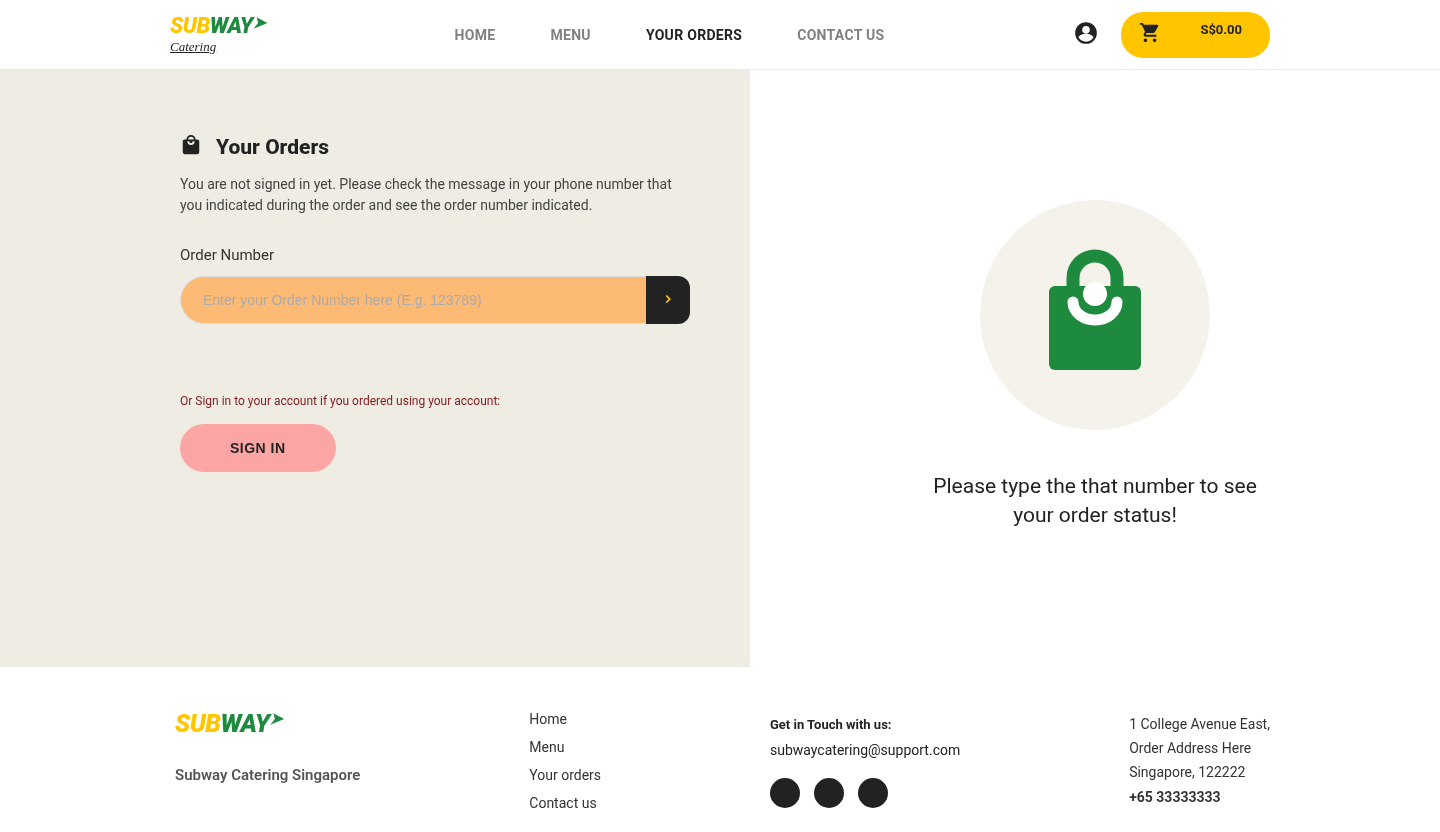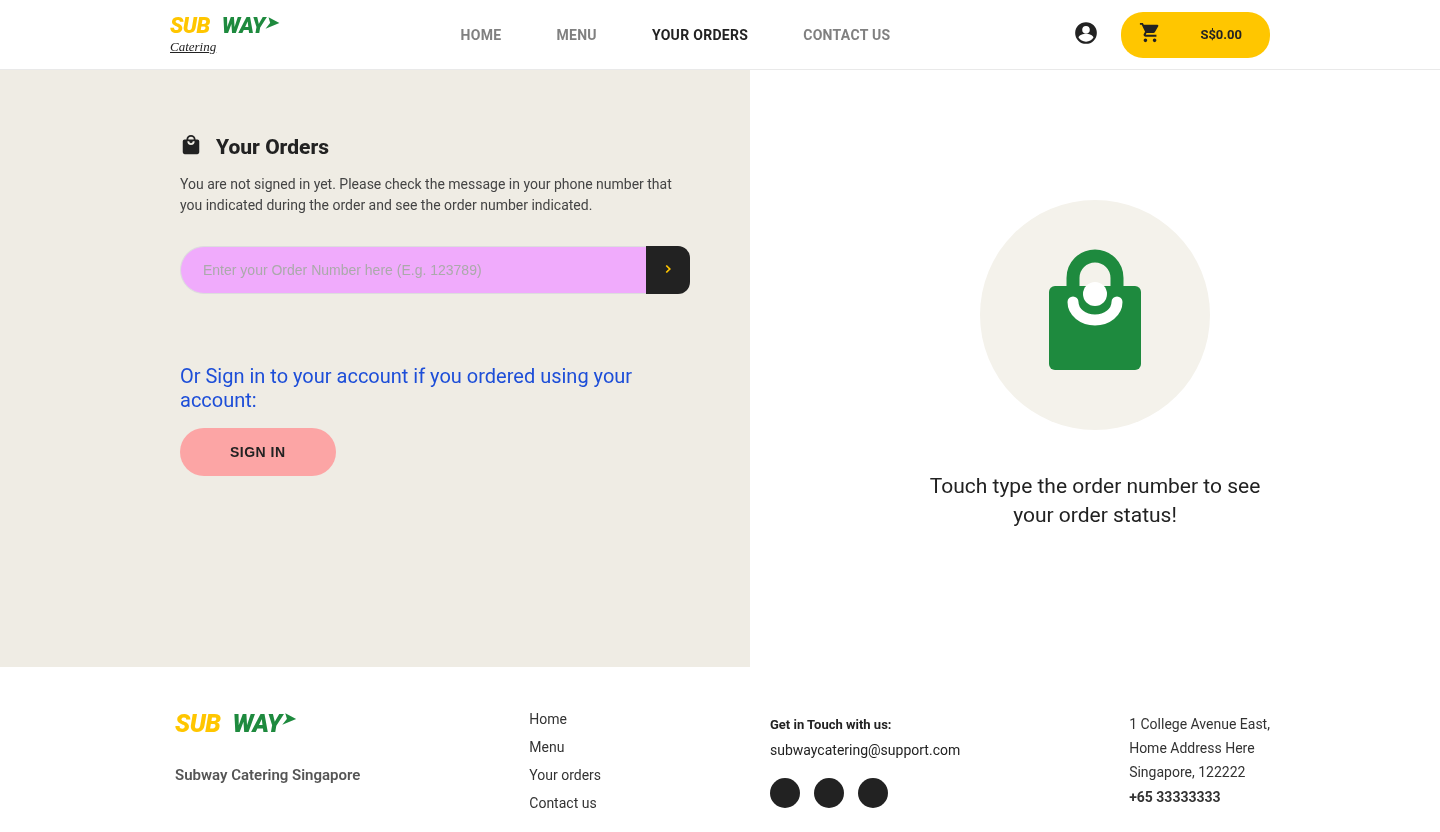--- a/index.html
+++ b/index.html
@@ -4,46 +4,46 @@
 <style>
   * { box-sizing: border-box; margin: 0; padding: 0; }
   body { font-family: -apple-system, BlinkMacSystemFont, "Segoe UI", Roboto, "Helvetica Neue", Arial, sans-serif; color: #222; width: 1440px; background: #fff; }
   a { text-decoration: none; color: inherit; }
 
   
   .header { height: 70px; border-bottom: 1px solid #e9e9e9; display: flex; align-items: center; padding: 0 170px 0 170px; justify-content: space-between; background: #fff; }
   .logo-wrap { display: flex; flex-direction: column; }
   .logo-line1 { font-weight: 900; font-style: italic; font-size: 22px; letter-spacing: -0.5px; line-height: 1; }
   .logo-y { color: #ffc600; }
-  .logo-g { color: #1e8a3e; padding-left: 12px; }
+  .logo-g { color: #1e8a3e; }
   .logo-arrow { color: #1e8a3e; font-size: 16px; vertical-align: top; }
   .logo-line2 { font-style: italic; font-size: 13px; margin-top: 2px; color: #222; font-family: Georgia, serif; text-decoration: underline; }
   .nav { display: flex; gap: 55px; }
   .nav-item { font-size: 14px; font-weight: 700; color: #808080; letter-spacing: 0.3px; cursor: pointer; }
   .nav-item.active { color: #222; }
   .header-right { display: flex; align-items: center; gap: 22px; }
   .account-icon svg { width: 26px; height: 26px; fill: #222; }
-  .cart-pill { display: flex; align-items: center; gap: 39px; background: #ffc600; border-radius: 22px; padding: 10px 28px 10px 18px; cursor: pointer; }
+  .cart-pill { display: flex; align-items: flex-start; gap: 39px; background: #ffc600; border-radius: 22px; padding: 10px 28px 10px 18px; cursor: pointer; }
   .cart-pill svg { width: 22px; height: 22px; fill: #222; }
   .cart-amount { font-size: 13px; font-weight: 700; color: #222; }
 
   
   .main { display: flex; min-height: 597px; }
   .left-panel { width: 750px; background: #efece4; padding: 64px 60px 50px 180px; }
   .yo-title-row { display: flex; align-items: center; gap: 14px; margin-bottom: 14px; }
   .yo-title-row svg { width: 22px; height: 22px; fill: #222; }
   .yo-title { font-size: 21px; font-weight: 800; }
   .yo-desc { font-size: 14px; color: #444; line-height: 1.5; margin-bottom: 30px; }
   .on-label { font-size: 15px; color: #333; margin-bottom: 12px; }
   .input-group { display: flex; margin-bottom: 70px; }
-  .order-input { flex: 1; height: 48px; border: 1px solid #ddd; border-right: none; border-radius: 24px 0 0 24px; padding: 0 22px; font-size: 14px; outline: none; background: #f0abfc; }
+  .order-input { flex: 1; height: 48px; border: 1px solid #ddd; border-right: none; border-radius: 24px 0 0 24px; padding: 0 22px; font-size: 14px; outline: none; background: #fdba74; }
   .order-input::placeholder { color: #aaa; }
   .submit-btn { width: 44px; height: 48px; background: #222; border: none; border-radius: 0 12px 12px 0; display: flex; align-items: center; justify-content: center; cursor: pointer; }
   .submit-btn svg { width: 14px; height: 14px; stroke: #ffc600; stroke-width: 3; fill: none; }
-  .or-text { font-size: 20px; color: #1d4ed8; margin-bottom: 16px; }
+  .or-text { font-size: 12px; color: #7f1d1d; margin-bottom: 16px; }
   .signin-btn { background: #fca5a5; border: none; border-radius: 26px; padding: 16px 50px; font-size: 14px; font-weight: 700; letter-spacing: 0.5px; cursor: pointer; color: #222; }
 
   .right-panel { flex: 1; padding: 130px 40px 0 40px; display: flex; flex-direction: column; align-items: center; }
   .bag-circle { width: 230px; height: 230px; border-radius: 50%; background: #f4f2eb; display: flex; align-items: center; justify-content: center; margin-bottom: 42px; }
   .bag-circle svg { width: 120px; height: 130px; }
   .right-msg { font-size: 21px; text-align: center; line-height: 1.4; max-width: 360px; color: #222; }
 
   
   .footer { display: flex; padding: 40px 170px 40px 175px; gap: 40px; justify-content: space-between; background: #fff; }
   .foot-col1 .flogo-line1 { font-weight: 900; font-style: italic; font-size: 25px; letter-spacing: -0.5px; line-height: 1; }
@@ -96,20 +96,21 @@
   <section class="left-panel">
     <div class="yo-title-row">
       <span>
         <svg viewBox="0 0 24 24">
             <path d="M19 6h-2a5 5 0 00-10 0H5a2 2 0 00-2 2v12a2 2 0 002 2h14a2 2 0 002-2V8a2 2 0 00-2-2zm-7-3a3 3 0 013 3H9a3 3 0 013-3zm0 9a4 4 0 01-4-4h2a2 2 0 004 0h2a4 4 0 01-4 4z"></path>
           </svg>
       </span>
       <h2 class="yo-title">Your Orders</h2>
     </div>
     <p class="yo-desc">You are not signed in yet. Please check the message in your phone number that you indicated during the order and see the order number indicated.</p>
+    <div class="on-label">Order Number</div>
     <div class="input-group">
       <input class="order-input" type="text" placeholder="Enter your Order Number here (E.g. 123789)" style="">
       <button class="submit-btn">
         <span>
           <svg viewBox="0 0 24 24">
               <polyline points="9 6 15 12 9 18"></polyline>
             </svg>
         </span>
       </button>
     </div>
@@ -121,21 +122,21 @@
     <div class="bag-circle">
       <span>
         <svg viewBox="0 0 120 130">
           <rect x="14" y="38" width="92" height="84" rx="6" fill="#1e8a3e"></rect>
           <path d="M38 42 v-12 a22 22 0 0 1 44 0 v12" fill="none" stroke="#1e8a3e" stroke-width="13" stroke-linecap="round"></path>
           <path d="M38 54 a22 18 0 0 0 44 0" fill="none" stroke="#fff" stroke-width="11" stroke-linecap="round"></path>
           <circle cx="60" cy="46" r="12" fill="#fff"></circle>
         </svg>
       </span>
     </div>
-    <p class="right-msg">Touch type the order number to see your order status!</p>
+    <p class="right-msg">Please type the that number to see your order status!</p>
   </section>
 </div>
 
 <footer class="footer">
   <div class="foot-col1">
     <div class="flogo-line1">
       <span class="logo-y">SUB</span><span class="logo-g">WAY</span><span class="logo-arrow">➤</span>
     </div>
     <div class="foot-tag">Subway Catering Singapore</div>
   </div>
@@ -149,17 +150,17 @@
     <div class="git-title">Get in Touch with us:</div>
     <div class="git-email">subwaycatering@support.com</div>
     <div class="socials">
       <a class="social"></a>
       <a class="social"></a>
       <a class="social"></a>
     </div>
   </div>
   <div class="foot-col4">
     <div>1 College Avenue East,</div>
-    <div>Home Address Here</div>
+    <div>Order Address Here</div>
     <div>Singapore, 122222</div>
     <div class="phone">+65 33333333</div>
   </div>
 </footer>
 
 </body></html>

